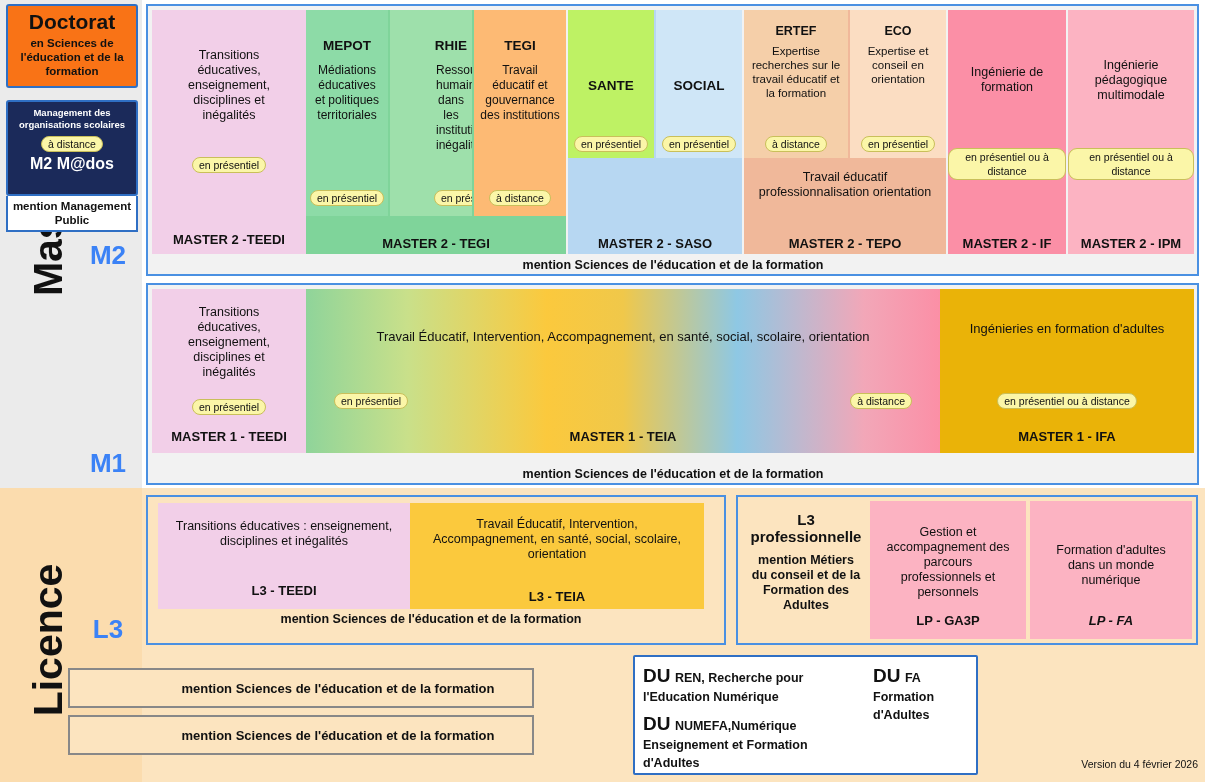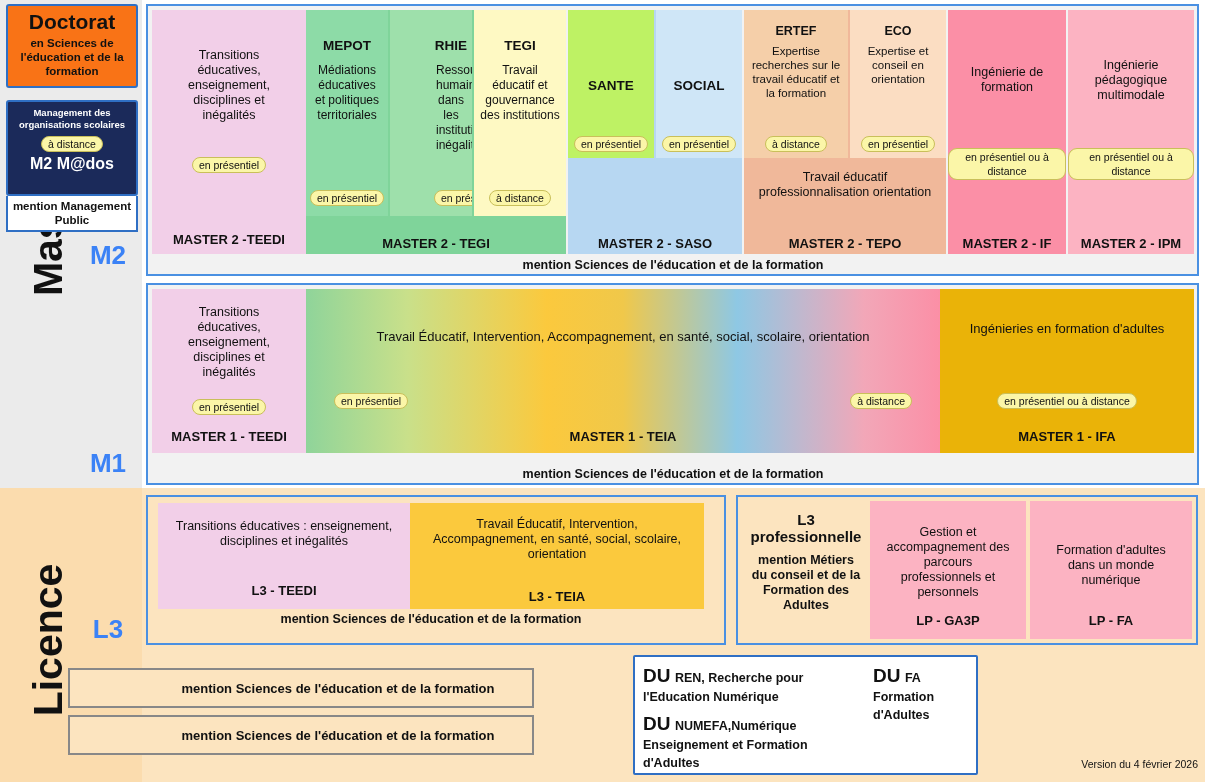--- a/index.html
+++ b/index.html
@@ -140,21 +140,21 @@
   <div class="cell" style="left:306px; top:10px; width:82px; height:206px; background:#8ddba7;">
     <div class="hd" style="padding-top:28px;">MEPOT</div>
     <div class="txt" style="padding:10px 6px 0 6px; font-size:12px;">Médiations éducatives et politiques territoriales</div>
     <div class="badge-wrap" style="top:178px;"><span class="badge">en présentiel</span></div>
   </div>
   <div class="cell" style="left:390px; top:10px; width:82px; height:206px; background:#9ee0ab;padding-left:40px;">
     <div class="hd" style="padding-top:28px;">RHIE</div>
     <div class="txt" style="padding:10px 6px 0 6px; font-size:12px;">Ressources humaines dans les institutions inégalités</div>
     <div class="badge-wrap" style="top:178px;"><span class="badge">en présentiel</span></div>
   </div>
-  <div class="cell" style="left:474px; top:10px; width:92px; height:206px; background:#fef9c3;">
+  <div class="cell" style="left:474px; top:10px; width:92px; height:206px; background:#fdba74;">
     <div class="hd" style="padding-top:28px;">TEGI</div>
     <div class="txt" style="padding:10px 6px 0 6px; font-size:12px;">Travail éducatif et gouvernance des institutions</div>
     <div class="badge-wrap" style="top:178px;"><span class="badge">à distance</span></div>
   </div>
 
   <div class="cell" style="left:568px; top:10px; width:174px; height:244px; background:#b7d7f2;">
     <div class="code" style="position:absolute; top:226px; width:100%;">MASTER 2 - SASO</div>
   </div>
   <div class="cell" style="left:568px; top:10px; width:86px; height:148px; background:#bef264;">
     <div class="hd" style="padding-top:68px;">SANTE</div>
@@ -241,21 +241,21 @@
     <div class="txt" style="padding:8px 8px 0 8px; font-weight:bold; font-size:12.5px;">mention Métiers du conseil et de la Formation des Adultes</div>
   </div>
 
   <div class="cell" style="left:870px; top:501px; width:156px; height:138px; background:#fcb3c2;">
     <div class="txt" style="padding:24px 12px 0 12px;">Gestion et accompagnement des parcours professionnels et personnels</div>
     <div class="code" style="position:absolute; top:112px; width:100%;">LP - GA3P</div>
   </div>
 
   <div class="cell" style="left:1030px; top:501px; width:162px; height:138px; background:#fcb3c2;">
     <div class="txt" style="padding:42px 14px 0 14px;">Formation d'adultes dans un monde numérique</div>
-    <div class="code" style="position:absolute; top:112px; width:100%;">LP - FA</div>
+    <div class="code" style="position:absolute; top:112px; width:100%;font-style:italic;">LP - FA</div>
   </div>
 
   <div class="abs lbox" style="left:68px; top:668px; width:466px; height:40px;">
     <div class="lt" style="padding-top:11px; padding-left:74px;">mention Sciences de l'éducation et de la formation</div>
   </div>
   <div class="abs lbox" style="left:68px; top:715px; width:466px; height:40px;">
     <div class="lt" style="padding-top:11px; padding-left:74px;">mention Sciences de l'éducation et de la formation</div>
   </div>
 
   <div class="abs" id="du-box">

